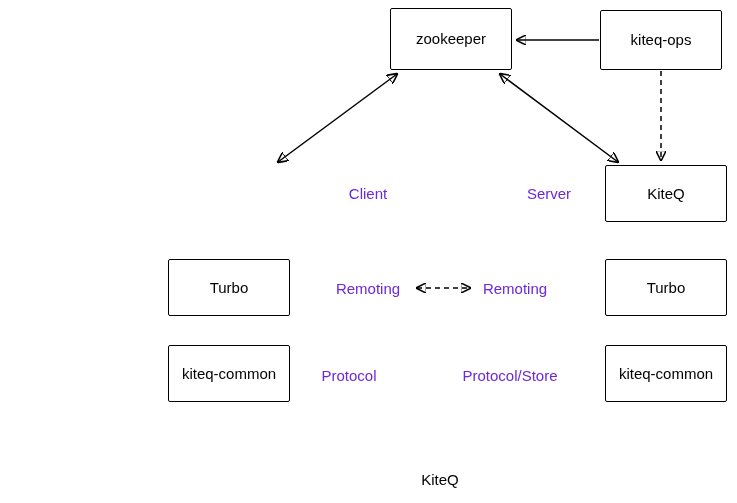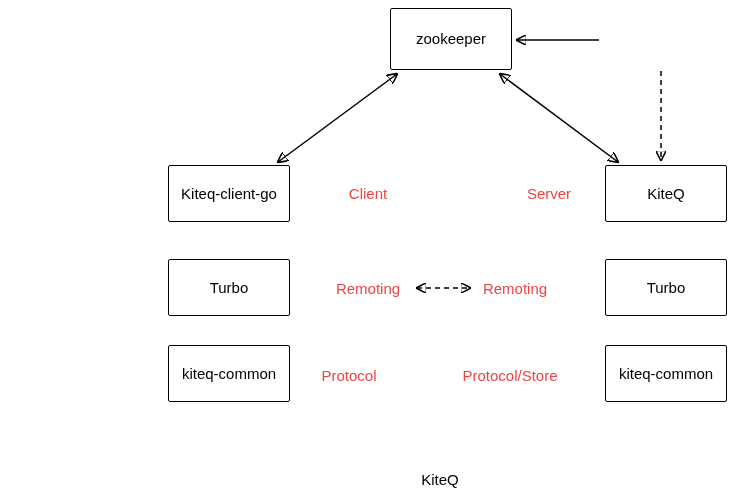--- a/index.html
+++ b/index.html
@@ -31,21 +31,21 @@
     padding: 2px 4px;
     z-index: 2;
   }
   .node-label {
     display: block;
     white-space: pre-line;
   }
   .free-label {
     position: absolute;
     font-size: 15px;
-    color: #ef4444;
+    color: #6d28d9;
     text-align: center;
     white-space: nowrap;
     transform: translate(-50%, -50%);
     z-index: 2;
   }
   .caption {
     position: absolute;
     font-size: 15px;
     color: #000000;
     text-align: center;
@@ -93,25 +93,25 @@
 
     <line class="dashed" x1="661" y1="71" x2="661" y2="160" marker-end="url(#arrow-end)"></line>
 
     <line class="dashed" x1="417" y1="288" x2="470" y2="288" marker-start="url(#arrow-start)" marker-end="url(#arrow-end)"></line>
   </svg>
 
   <div class="node" style="left:390px; top:8px; width:122px; height:62px;">
     <span class="node-label">zookeeper</span>
   </div>
 
+  <div class="node" style="left:600px; top:10px; width:122px; height:60px;">
+    <span class="node-label">kiteq-ops</span>
+  </div>
 
 
-  <div class="node" style="left:168px; top:165px; width:122px; height:57px;">
-    <span class="node-label">Kiteq-client-go</span>
-  </div>
 
   <div class="node" style="left:605px; top:165px; width:122px; height:57px;">
     <span class="node-label">KiteQ</span>
   </div>
 
   <div class="node" style="left:168px; top:259px; width:122px; height:57px;">
     <span class="node-label">Turbo</span>
   </div>
 
   <div class="node" style="left:605px; top:259px; width:122px; height:57px;">

